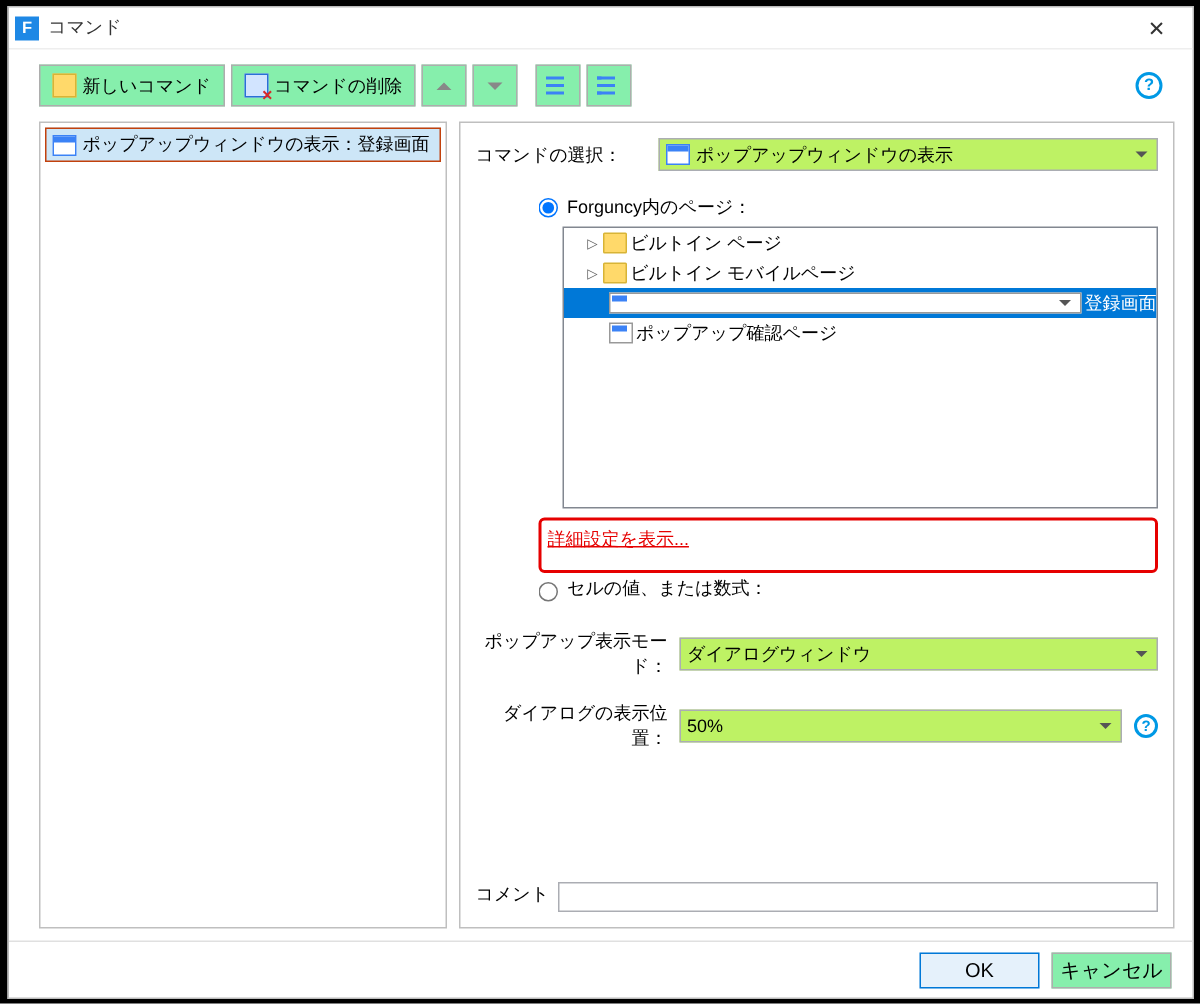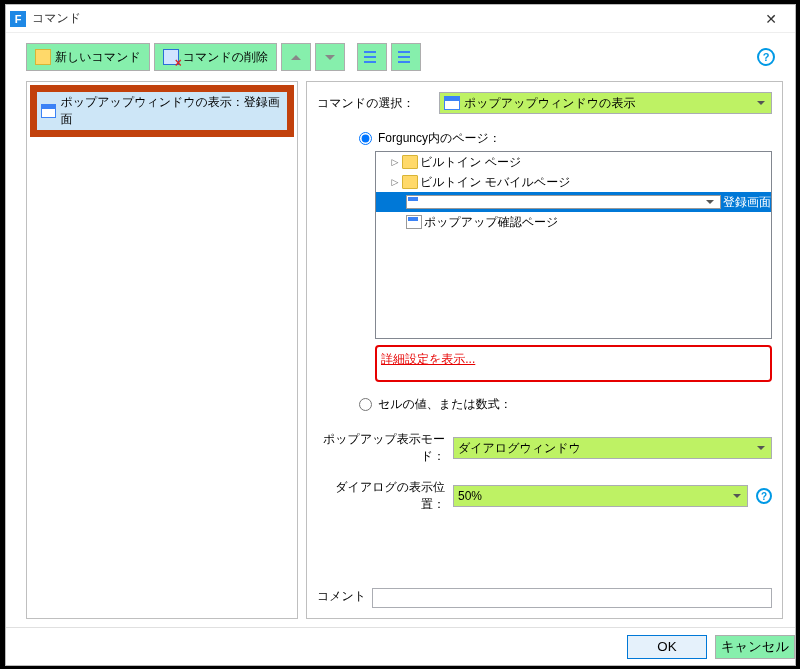--- a/index.html
+++ b/index.html
@@ -83,21 +83,21 @@
   gap: 8px;
 }
 
 .left-panel {
   width: 272px;
   border: 1px solid #bfbfbf;
   background: #fff;
 }
 .left-item {
   margin: 3px;
-  border: 7px solid #c2410c;
+  border: 1px solid #c2410c;
   background: #cde6f7;
   padding: 2px 4px;
   display: flex;
   align-items: center;
   gap: 4px;
   font-size: 12px;
 }
 
 .right-panel {
   flex: 1;
@@ -231,21 +231,20 @@
   width: 0; height: 0;
   border-left: 5px solid transparent;
   border-right: 5px solid transparent;
 }
 .arrow-up { border-bottom: 5px solid #888; }
 .arrow-down { border-top: 5px solid #888; }
 
 .red-frame {
   border: 2px solid #e60000;
   border-radius: 4px;
-  margin-left: 16px;
   padding: 4px 4px 12px 4px;
   margin-top: 6px;
 }
 .link-text { color: #e60000; text-decoration: underline; cursor: pointer; font-size: 12px; }
 
 .form-row {
   display: flex;
   align-items: center;
   gap: 8px;
   margin-top: 8px;
@@ -266,20 +265,21 @@
   border: 1px solid #abadb3;
   padding: 0 2px;
   font-family: inherit;
 }
 
 .footer {
   height: 38px;
   display: flex;
   justify-content: flex-end;
   align-items: center;
+  padding-right: 14px;
   gap: 8px;
   border-top: 1px solid #e0e0e0;
 }
 .footer button {
   width: 80px;
   height: 24px;
   border: 1px solid #adadad;
   background: #86efac;
   cursor: pointer;
   font-family: inherit;
@@ -373,21 +373,21 @@
           <div class="tree-item indent2">
             <span class="page-icon"></span>
             <span>ポップアップ確認ページ</span>
           </div>
         </div>
 
         <div class="red-frame">
           <span class="link-text">詳細設定を表示...</span>
         </div>
 
-        <div class="radio-row" style="margin-top:14px;">
+        <div class="radio-row" style="margin-top:2px;align-items:flex-end;">
           <input type="radio" name="src" style="">
           <span>セルの値、または数式：</span>
         </div>
       </div>
 
       <div class="form-row">
         <label>ポップアップ表示モード：</label>
         <div class="sel">
           <span>ダイアログウィンドウ</span>
         </div>

